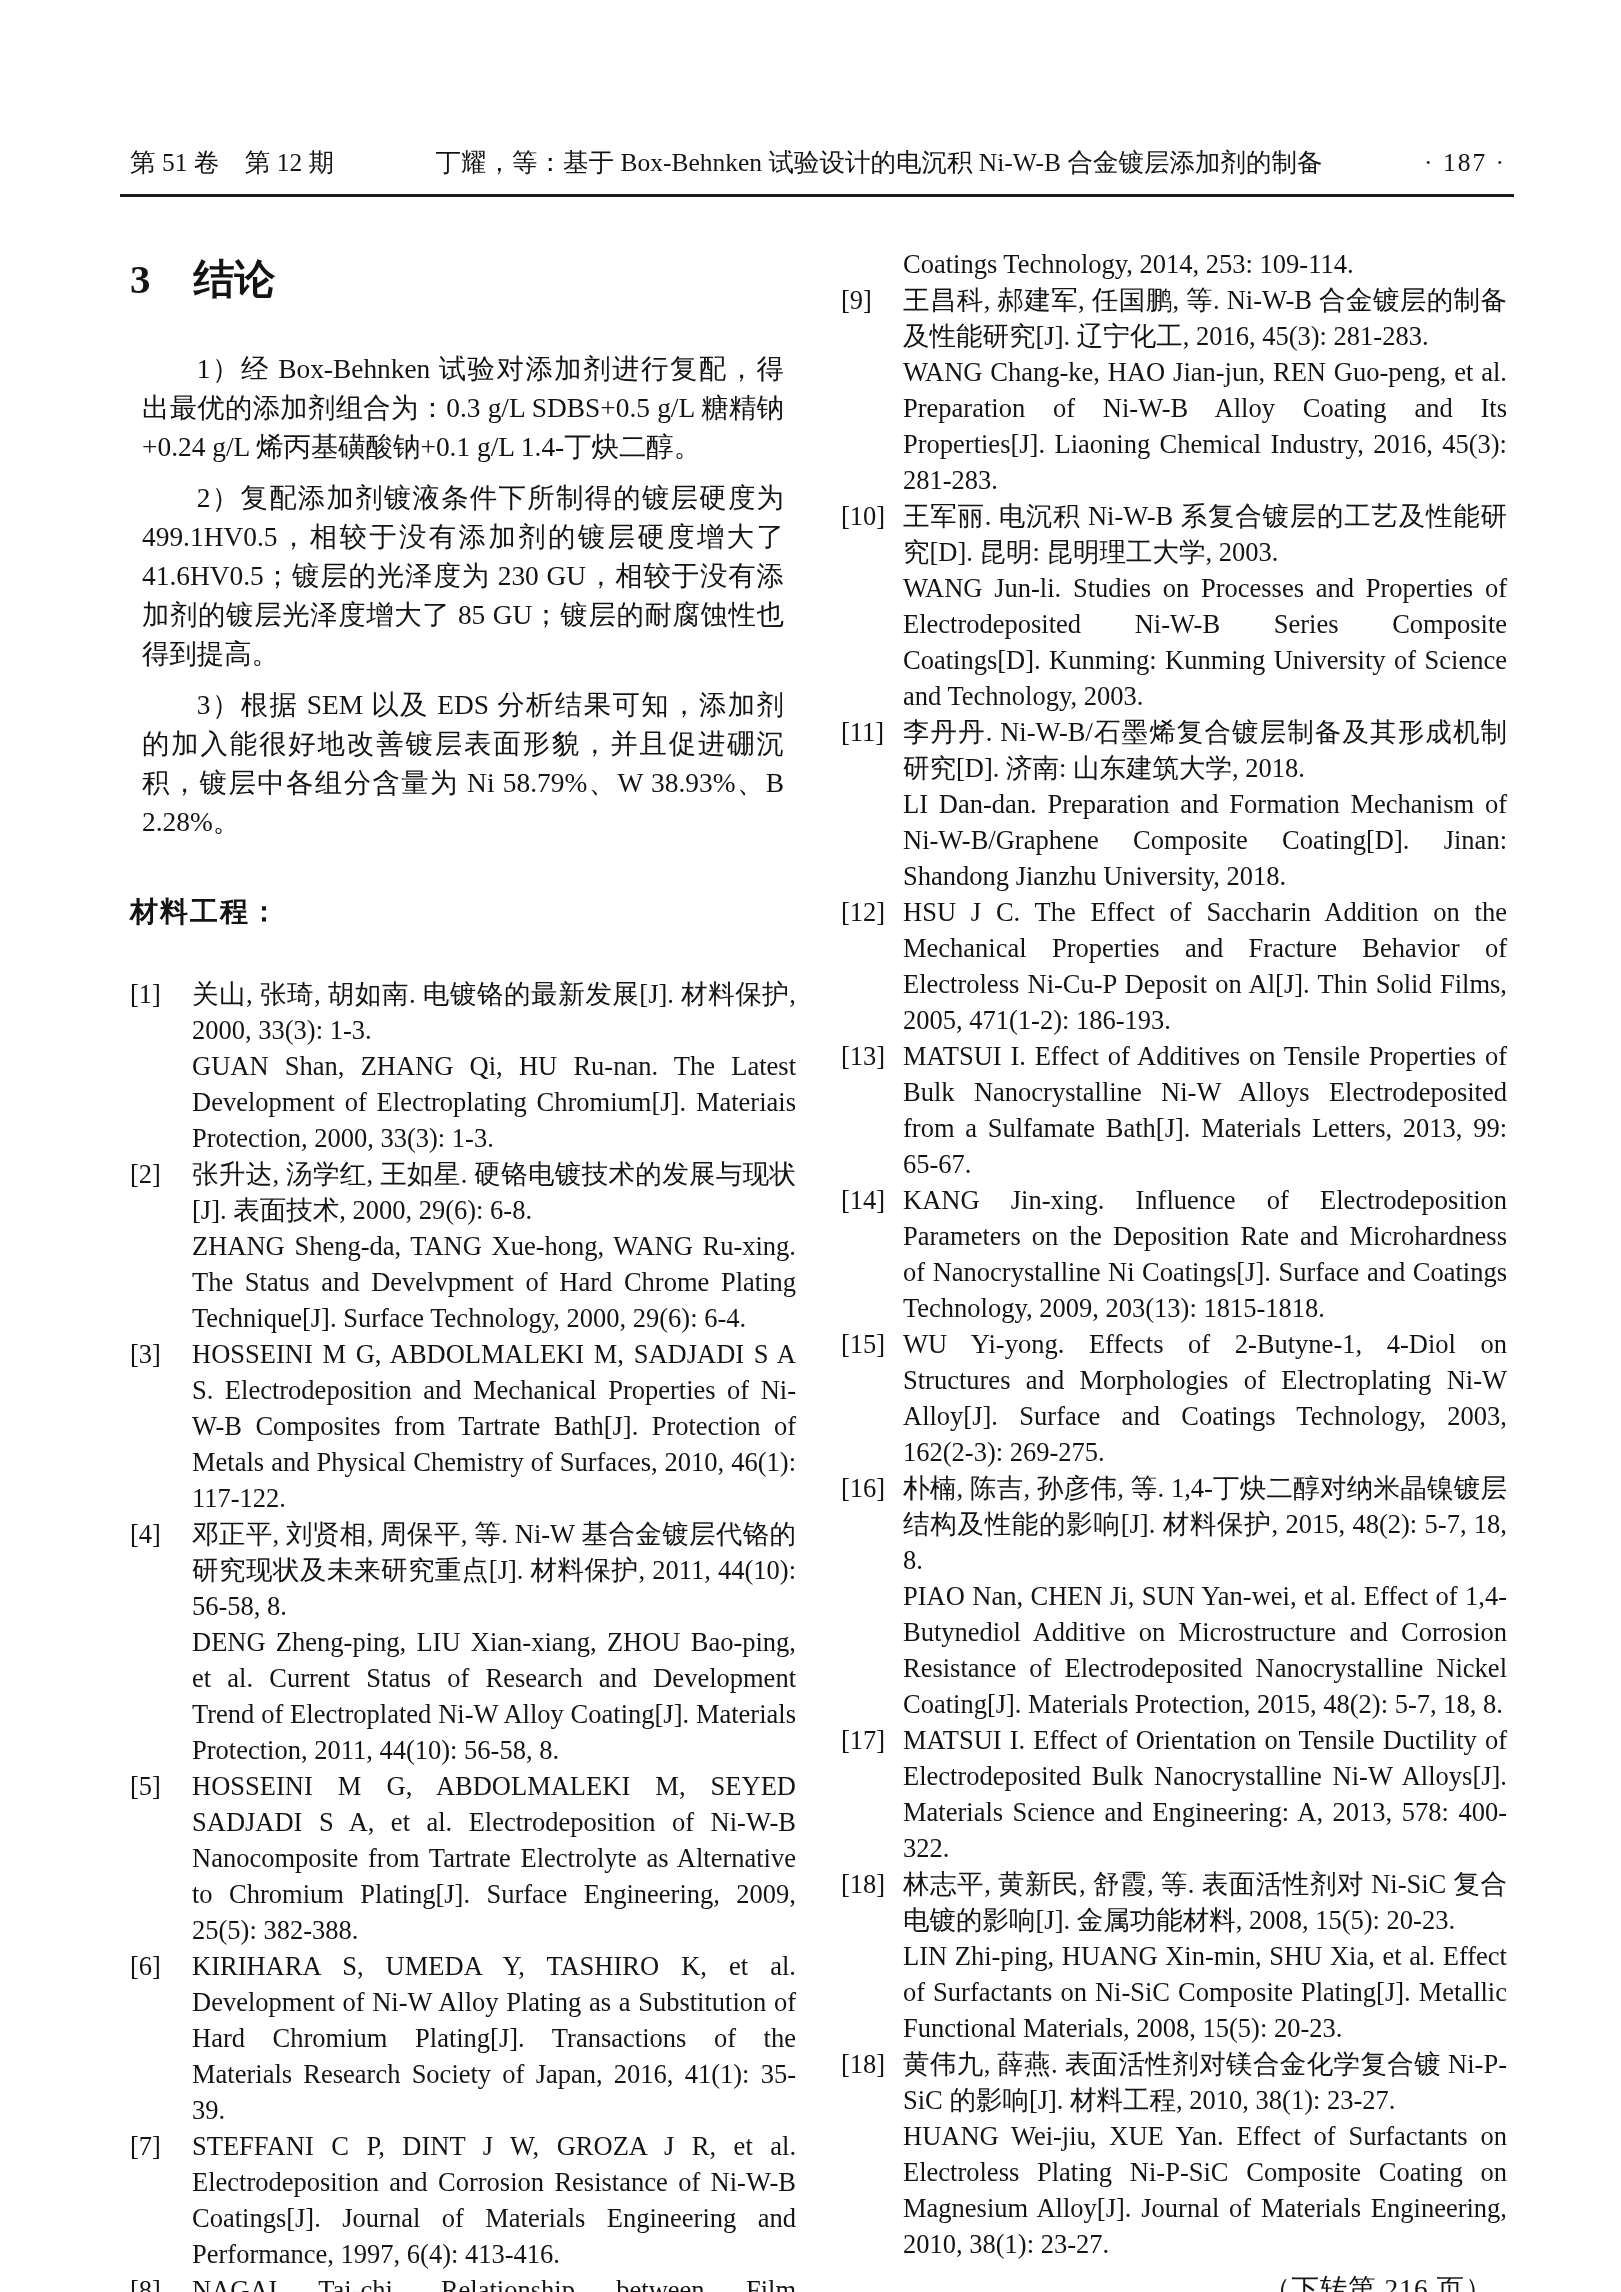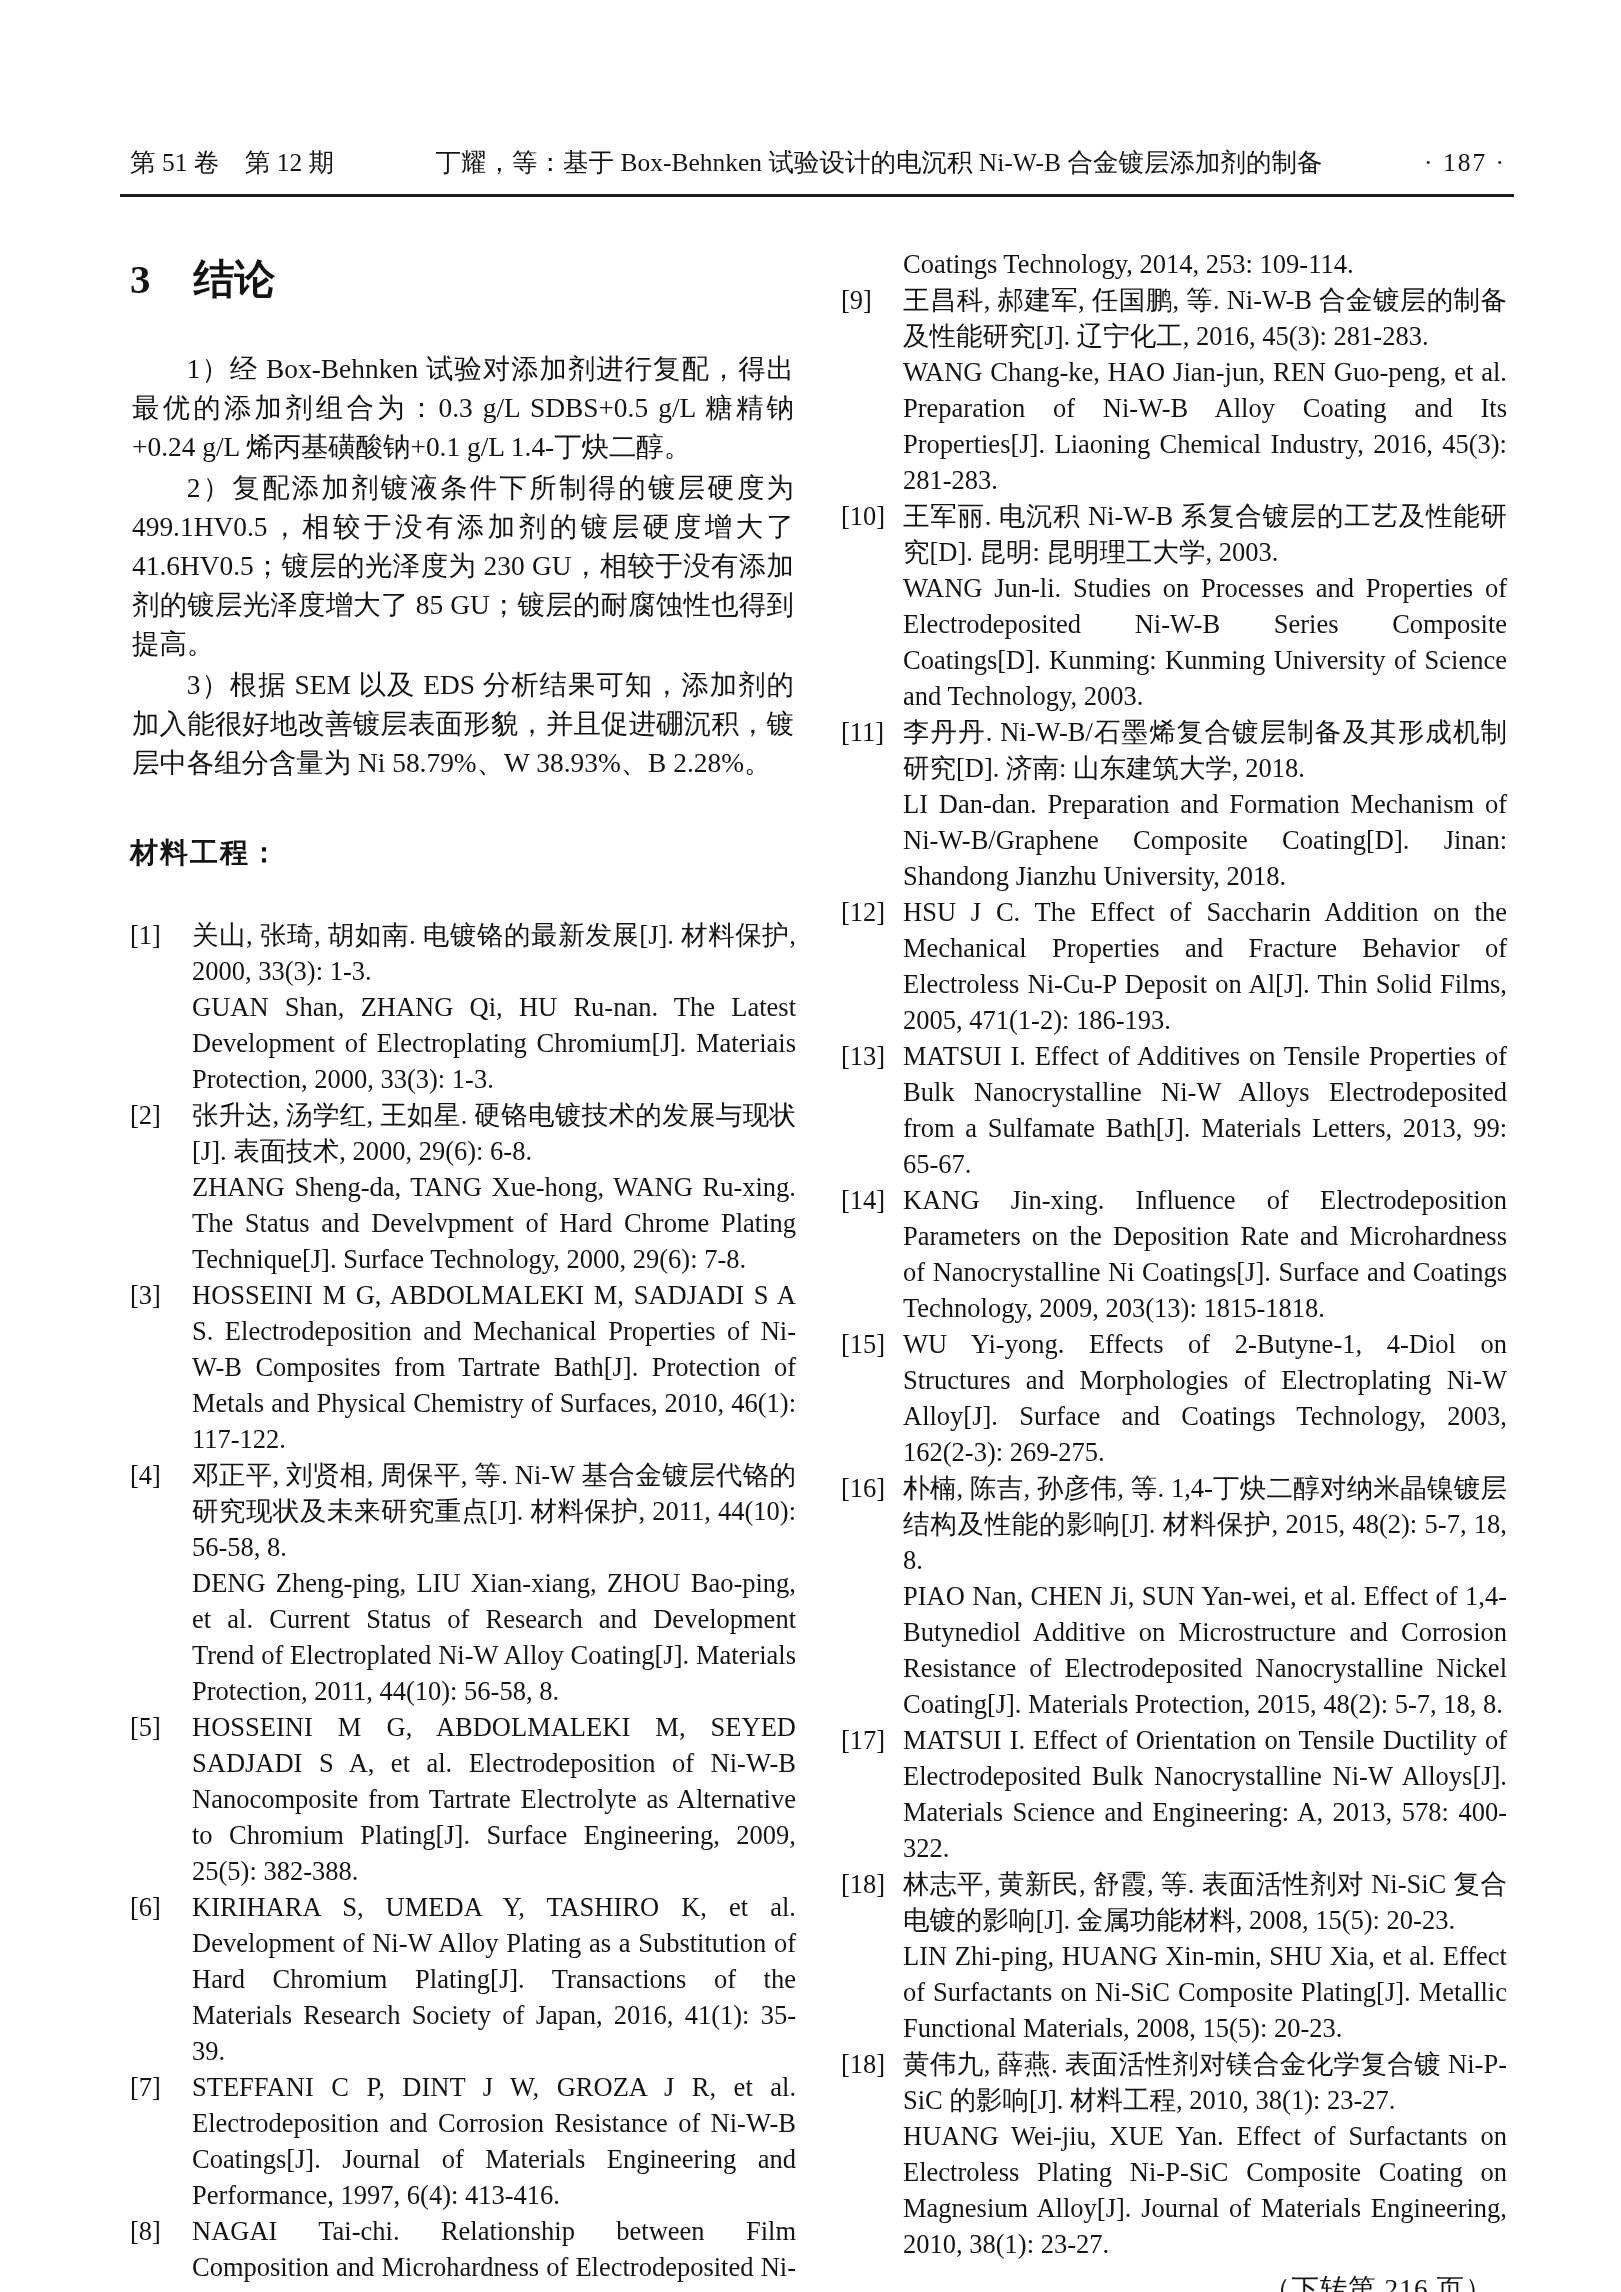--- a/index.html
+++ b/index.html
@@ -10,21 +10,21 @@
   }
   .header{display:flex;align-items:baseline;font-size:25.5px;white-space:nowrap;}
   .header .hdr-left{flex:0 0 auto;}
   .header .hdr-title{flex:1 1 auto;text-align:center;padding:0 29px;}
   .header .hdr-page{flex:0 0 auto;letter-spacing:2px;}
   .header-rule{border:none;border-bottom:3.9px solid #1c1c1c;margin:13.7px 0 0 -9.8px;width:calc(100% + 17.6px);}
   .columns{display:flex;gap:45px;margin-top:49px;}
   .col{width:666px;flex:0 0 666px;}
   .section-heading{font-size:41px;font-weight:bold;margin:5.9px 0 43px 0;}
   .section-heading .sec-num{margin-right:43px;}
-  .para{font-size:27.4px;line-height:39px;text-align:justify;text-indent:2em;margin:2px;}
+  .para{font-size:27.4px;line-height:39px;text-align:justify;text-indent:2em;margin:12px;}
   .refs-heading{font-size:28px;font-weight:bold;margin:51px 0 45px 0;letter-spacing:2px;}
   .ref-item{display:flex;font-size:26.5px;line-height:36px;}
   .ref-label{flex:0 0 62px;width:62px;}
   .ref-text{flex:1 1 auto;text-align:justify;}
   .continuation-note{font-size:27.4px;line-height:36px;text-align:right;padding-right:13.7px;margin-top:9.8px;letter-spacing:1px;}
 </style>
 </head>
 <body>
 
 <div class="page">
@@ -52,21 +52,21 @@
             <div class="ref-label">[1]</div>
             <div class="ref-text">
               <div class="ref-part">关山, 张琦, 胡如南. 电镀铬的最新发展[J]. 材料保护, 2000, 33(3): 1-3.</div>
               <div class="ref-part">GUAN Shan, ZHANG Qi, HU Ru-nan. The Latest Development of Electroplating Chromium[J]. Materiais Protection, 2000, 33(3): 1-3.</div>
             </div>
           </div>
           <div class="ref-item">
             <div class="ref-label">[2]</div>
             <div class="ref-text">
               <div class="ref-part">张升达, 汤学红, 王如星. 硬铬电镀技术的发展与现状[J]. 表面技术, 2000, 29(6): 6-8.</div>
-              <div class="ref-part">ZHANG Sheng-da, TANG Xue-hong, WANG Ru-xing. The Status and Develvpment of Hard Chrome Plating Technique[J]. Surface Technology, 2000, 29(6): 7-8.</div>
+              <div class="ref-part">ZHANG Sheng-da, TANG Xue-hong, WANG Ru-xing. The Status and Develvpment of Hard Chrome Plating Technique[J]. Surface Technology, 2000, 29(6): 6-4.</div>
             </div>
           </div>
           <div class="ref-item">
             <div class="ref-label">[3]</div>
             <div class="ref-text">
               <div class="ref-part">HOSSEINI M G, ABDOLMALEKI M, SADJADI S A S. Electrodeposition and Mechanical Properties of Ni-W-B Composites from Tartrate Bath[J]. Protection of Metals and Physical Chemistry of Surfaces, 2010, 46(1): 117-122.</div>
             </div>
           </div>
           <div class="ref-item">
             <div class="ref-label">[4]</div>

